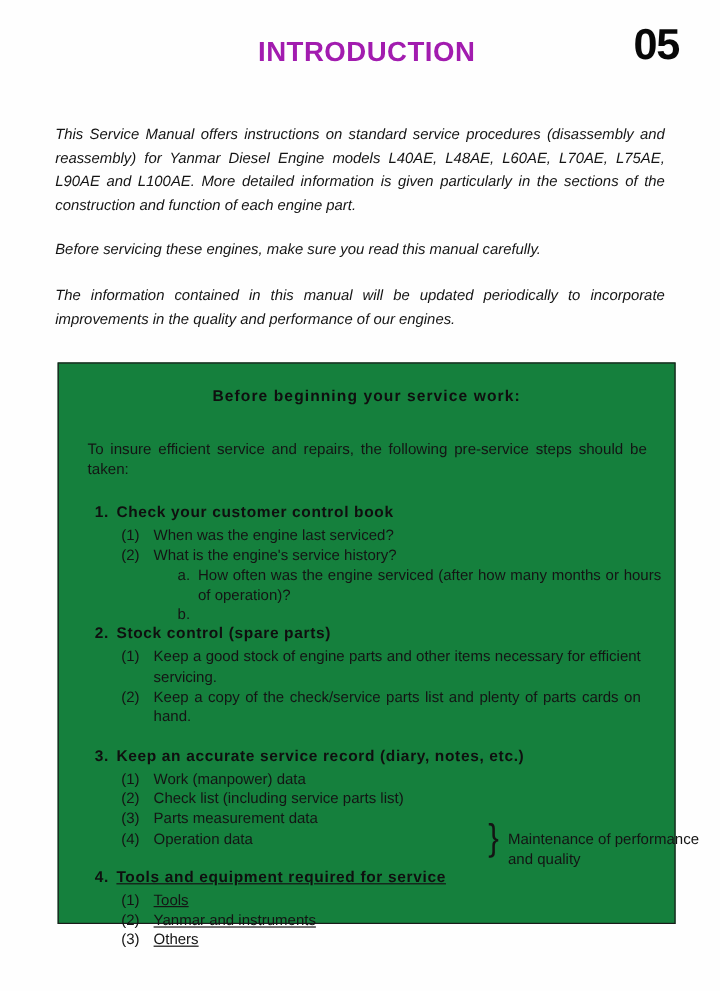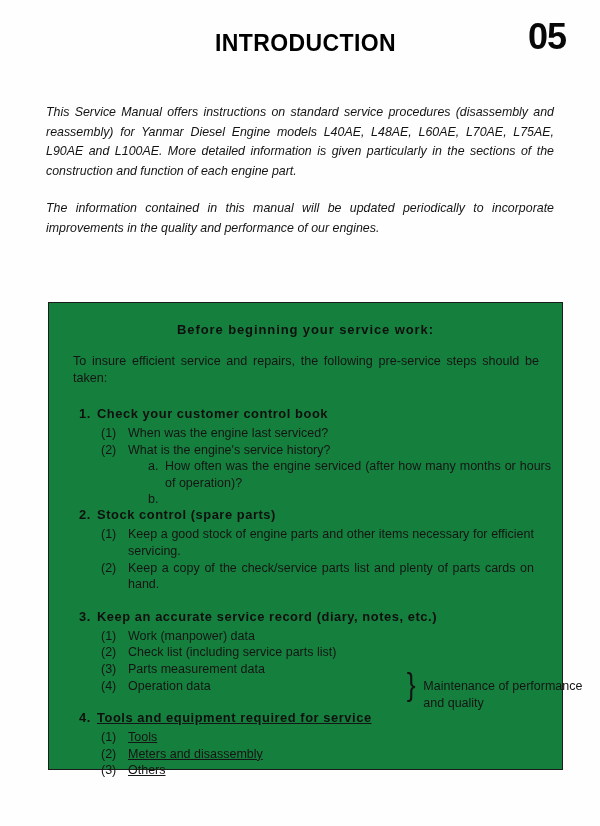--- a/index.html
+++ b/index.html
@@ -25,21 +25,21 @@
     width: 600px;
     height: 52px;
   }
   .header-title {
     position: absolute;
     left: 215px;
     top: 8px;
     font-size: 23px;
     font-weight: bold;
     letter-spacing: 0.4px;
-    color: #000000;
+    color: #a21caf;
   }
   .header-number {
     position: absolute;
     right: 34px;
     top: -6px;
     font-size: 36px;
     font-weight: bold;
     letter-spacing: -1px;
     color: #080808;
   }
@@ -75,21 +75,21 @@
   }
   .box-heading {
     text-align: center;
     font-size: 13px;
     font-weight: bold;
     letter-spacing: 0.9px;
     margin-top: 19px;
     color: #0f0f0f;
   }
   .box-lead {
-    margin: 16px 0 0 24px;
+    margin: 29px 0 0 24px;
     width: 466px;
     font-size: 12.6px;
     line-height: 17px;
     text-align: justify;
     color: #141414;
   }
 
   .sections {
     margin: 18px 0 0 0;
     padding: 0;
@@ -187,20 +187,21 @@
 
 <div class="page">
 
   <div class="header">
     <div class="header-title">INTRODUCTION</div>
     <div class="header-number">05</div>
   </div>
 
   <div class="intro">
     <p>This Service Manual offers instructions on standard service procedures (disassembly and reassembly) for Yanmar Diesel Engine models L40AE, L48AE, L60AE, L70AE, L75AE, L90AE and L100AE. More detailed information is given particularly in the sections of the construction and function of each engine part.</p>
+    <p>Before servicing these engines, make sure you read this manual carefully.</p>
     <p class="last">The information contained in this manual will be updated periodically to incorporate improvements in the quality and performance of our engines.</p>
   </div>
 
   <div class="box">
     <div class="box-heading">Before beginning your service work:</div>
     <div class="box-lead">To insure efficient service and repairs, the following pre-service steps should be taken:</div>
     <ul class="sections" id="sections-root">
         <li class="section">
           <div class="sec-head"><span class="sec-num">1.</span><span>Check your customer control book</span></div>
           <ul class="subs">
@@ -228,20 +229,20 @@
             <div class="brace-wrap" style="top: 31.2px;">
               <span class="brace">}</span>
               <span class="brace-text">Maintenance of performance and quality</span>
             </div>
           </ul>
         </li>
         <li class="section">
           <div class="sec-head"><span class="sec-num">4.</span><span>Tools and equipment required for service</span></div>
           <ul class="subs">
             <li class="sub nojust"><span class="sub-marker">(1)</span><span>Tools</span></li>
-            <li class="sub nojust"><span class="sub-marker">(2)</span><span>Meters and disassembly</span></li>
+            <li class="sub nojust"><span class="sub-marker">(2)</span><span>Yanmar and instruments</span></li>
             <li class="sub nojust"><span class="sub-marker">(3)</span><span>Others</span></li>
           </ul>
         </li>
       </ul>
   </div>
 
 </div>
 
 </body></html>

